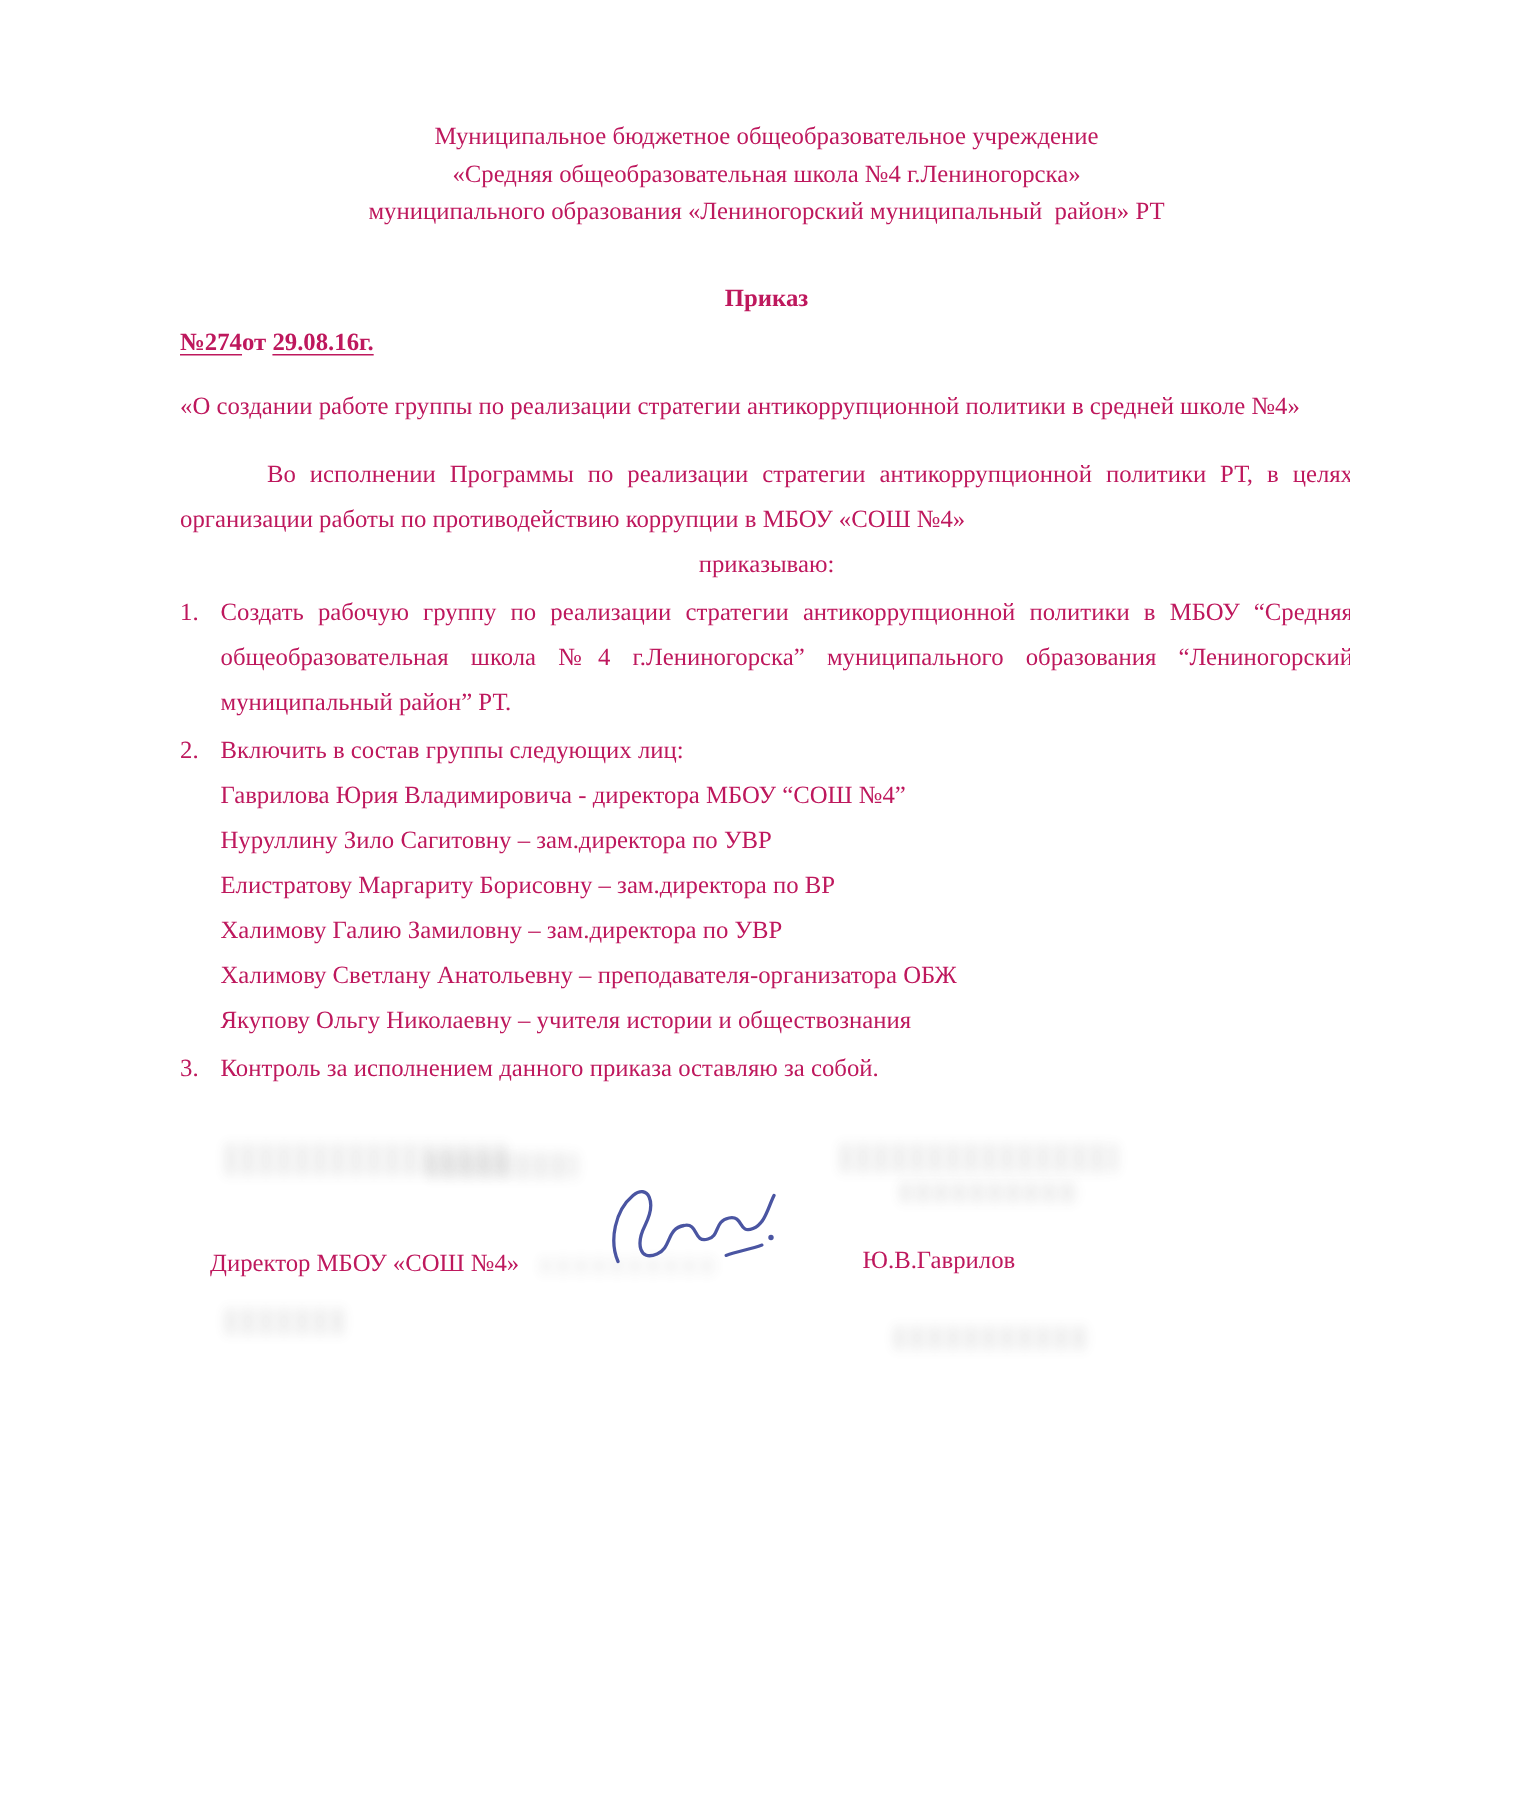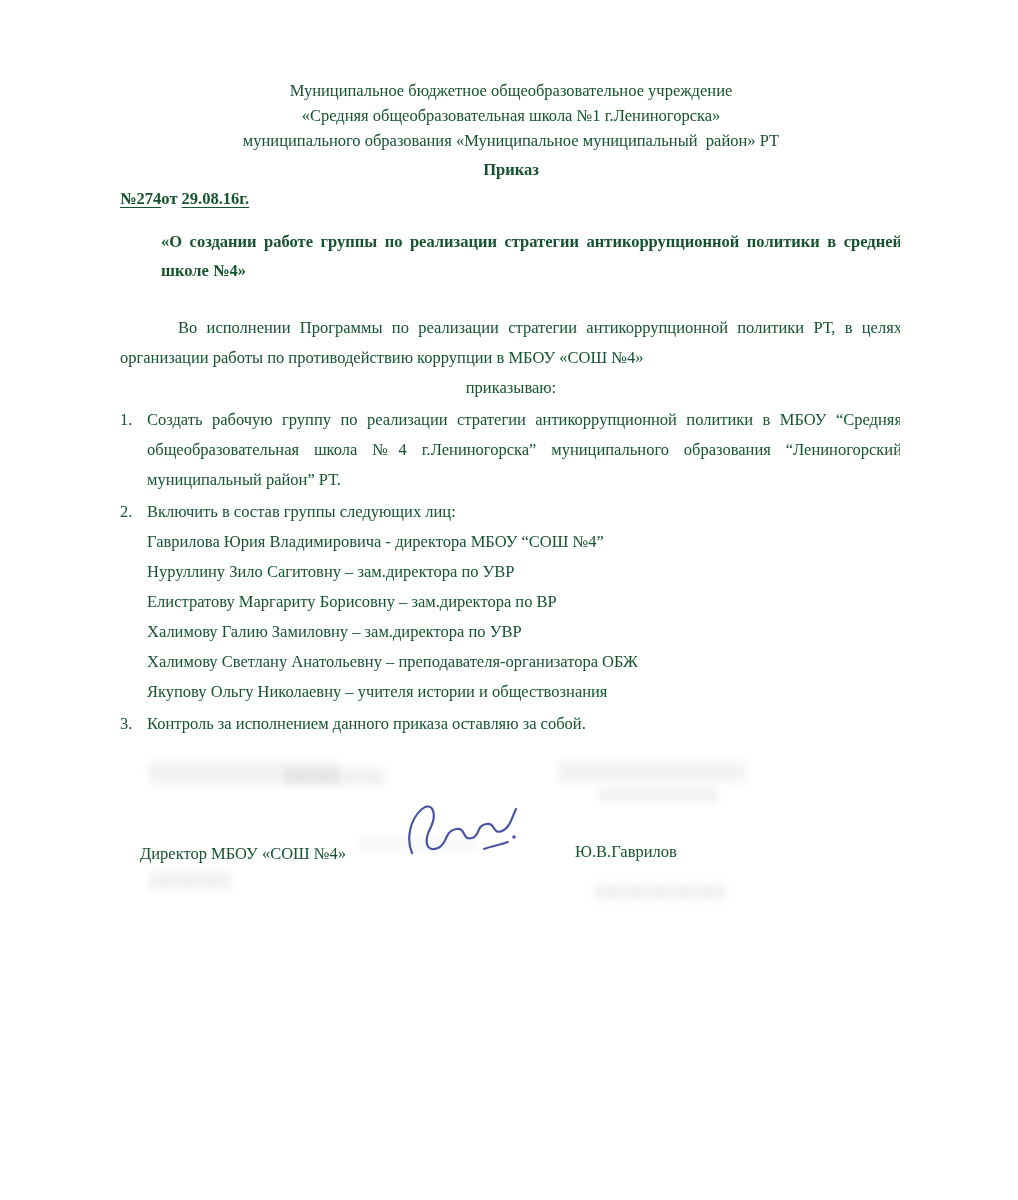--- a/index.html
+++ b/index.html
@@ -6,57 +6,56 @@
     margin: 0;
     padding: 0;
     background: #ffffff;
   }
   .page {
     position: relative;
     width: 900px;
     height: 1200px;
     background: #ffffff;
     font-family: "Liberation Serif", "DejaVu Serif", serif;
-    color: #14532d;
+    color: #be185d;
     font-size: 16.5px;
     overflow: hidden;
   }
   .content {
     position: absolute;
     left: 120px;
     top: 78px;
     width: 782px;
   }
   .doc-header div {
     text-align: center;
     line-height: 25px;
     white-space: pre-wrap;
   }
   .doc-type {
     text-align: center;
     font-weight: bold;
-    margin-top: 4px;
+    margin-top: 33px;
     line-height: 25px;
   }
   .num-date-row {
     display: flex;
     margin-top: 4px;
     line-height: 25px;
     font-weight: bold;
   }
   .underlined { text-decoration: underline; text-underline-offset: 3px; }
   .subject {
     margin-top: 16px;
-    font-weight: bold;
+    font-weight: normal;
     text-align: justify;
     line-height: 29px;
-    margin-left: 41px;
   }
   .intro {
-    margin-top: 28px;
+    margin-top: 16px;
     text-indent: 58px;
     text-align: justify;
     line-height: 30px;
   }
   .resolution-word {
     text-align: center;
     line-height: 30px;
     margin-top: 0px;
   }
   .order-list { margin-top: 0px; }
@@ -123,22 +122,22 @@
   <div class="artifact" style="left:560px; top:762px; width:185px; height:20px;"></div>
   <div class="artifact" style="left:600px; top:788px; width:120px; height:14px;"></div>
   <div class="artifact" style="left:360px; top:838px; width:120px; height:12px; opacity:0.22;"></div>
   <div class="artifact" style="left:150px; top:872px; width:80px; height:18px;"></div>
   <div class="artifact" style="left:596px; top:884px; width:130px; height:16px;"></div>
 
   <div class="content">
 
     <div class="doc-header">
       <div>Муниципальное бюджетное общеобразовательное учреждение</div>
-      <div>«Средняя общеобразовательная школа №1 г.Лениногорска»</div>
-      <div>муниципального образования «Муниципальное муниципальный  район» РТ</div>
+      <div>«Средняя общеобразовательная школа №4 г.Лениногорска»</div>
+      <div>муниципального образования «Лениногорский муниципальный  район» РТ</div>
     </div>
 
     <div class="doc-type">Приказ</div>
 
     <div class="num-date-row">
       <span class="underlined">№274</span>
       <span>
         <span>от</span>
         <span class="underlined">29.08.16г.</span>
       </span>

